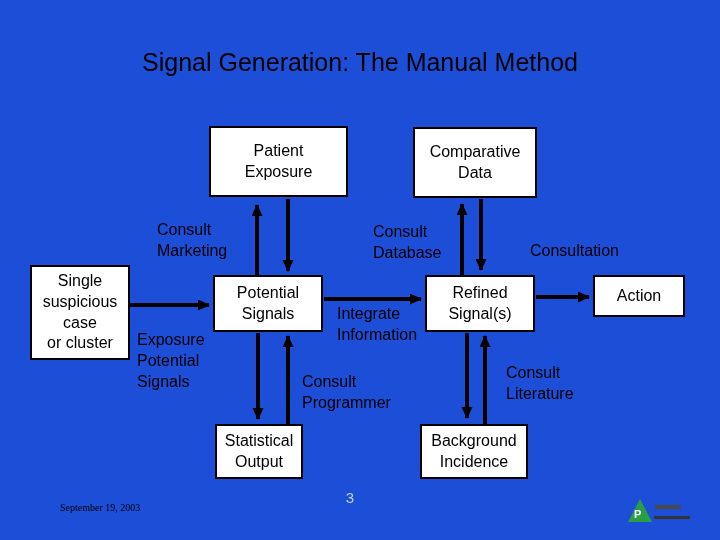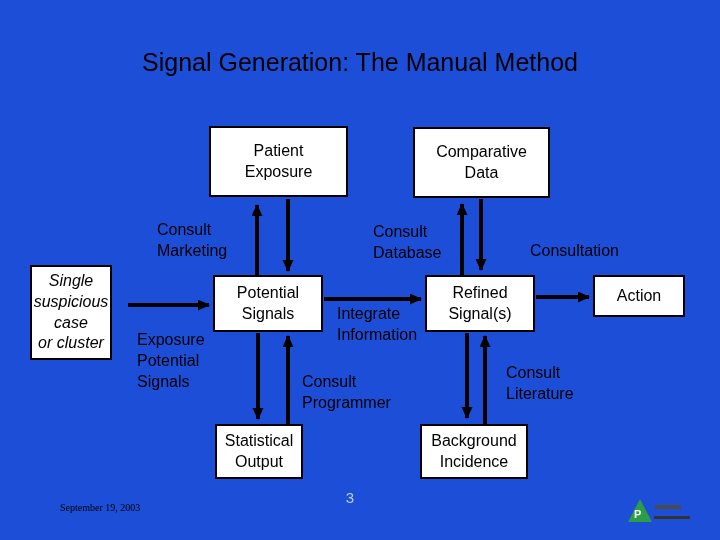--- a/index.html
+++ b/index.html
@@ -114,23 +114,23 @@
       <line x1="467" y1="333" x2="467" y2="418" marker-end="url(#ah)"></line>
       <line x1="485" y1="425" x2="485" y2="336" marker-end="url(#ah)"></line>
       <line x1="128" y1="305" x2="209" y2="305" marker-end="url(#ah)"></line>
       <line x1="324" y1="299" x2="421" y2="299" marker-end="url(#ah)"></line>
       <line x1="536" y1="297" x2="589" y2="297" marker-end="url(#ah)"></line>
     </g>
   </svg>
 
   <div class="box" style="left:209px; top:126px; width:139px; height:71px;">Patient
 Exposure</div>
-  <div class="box" style="left:413px; top:127px; width:137px; height:71px;">Comparative
+  <div class="box" style="left:413px; top:127px; width:124px; height:71px;">Comparative
 Data</div>
-  <div class="box" style="left:30px; top:265px; width:82px; height:95px;font-style:italic;">Single
+  <div class="box" style="left:30px; top:265px; width:100px; height:95px;">Single
 suspicious
 case
 or cluster</div>
   <div class="box" style="left:213px; top:275px; width:110px; height:57px;">Potential
 Signals</div>
   <div class="box" style="left:593px; top:275px; width:92px; height:42px;">Action</div>
   <div class="box" style="left:425px; top:275px; width:110px; height:57px;">Refined
 Signal(s)</div>
   <div class="box" style="left:215px; top:424px; width:88px; height:55px;">Statistical
 Output</div>

